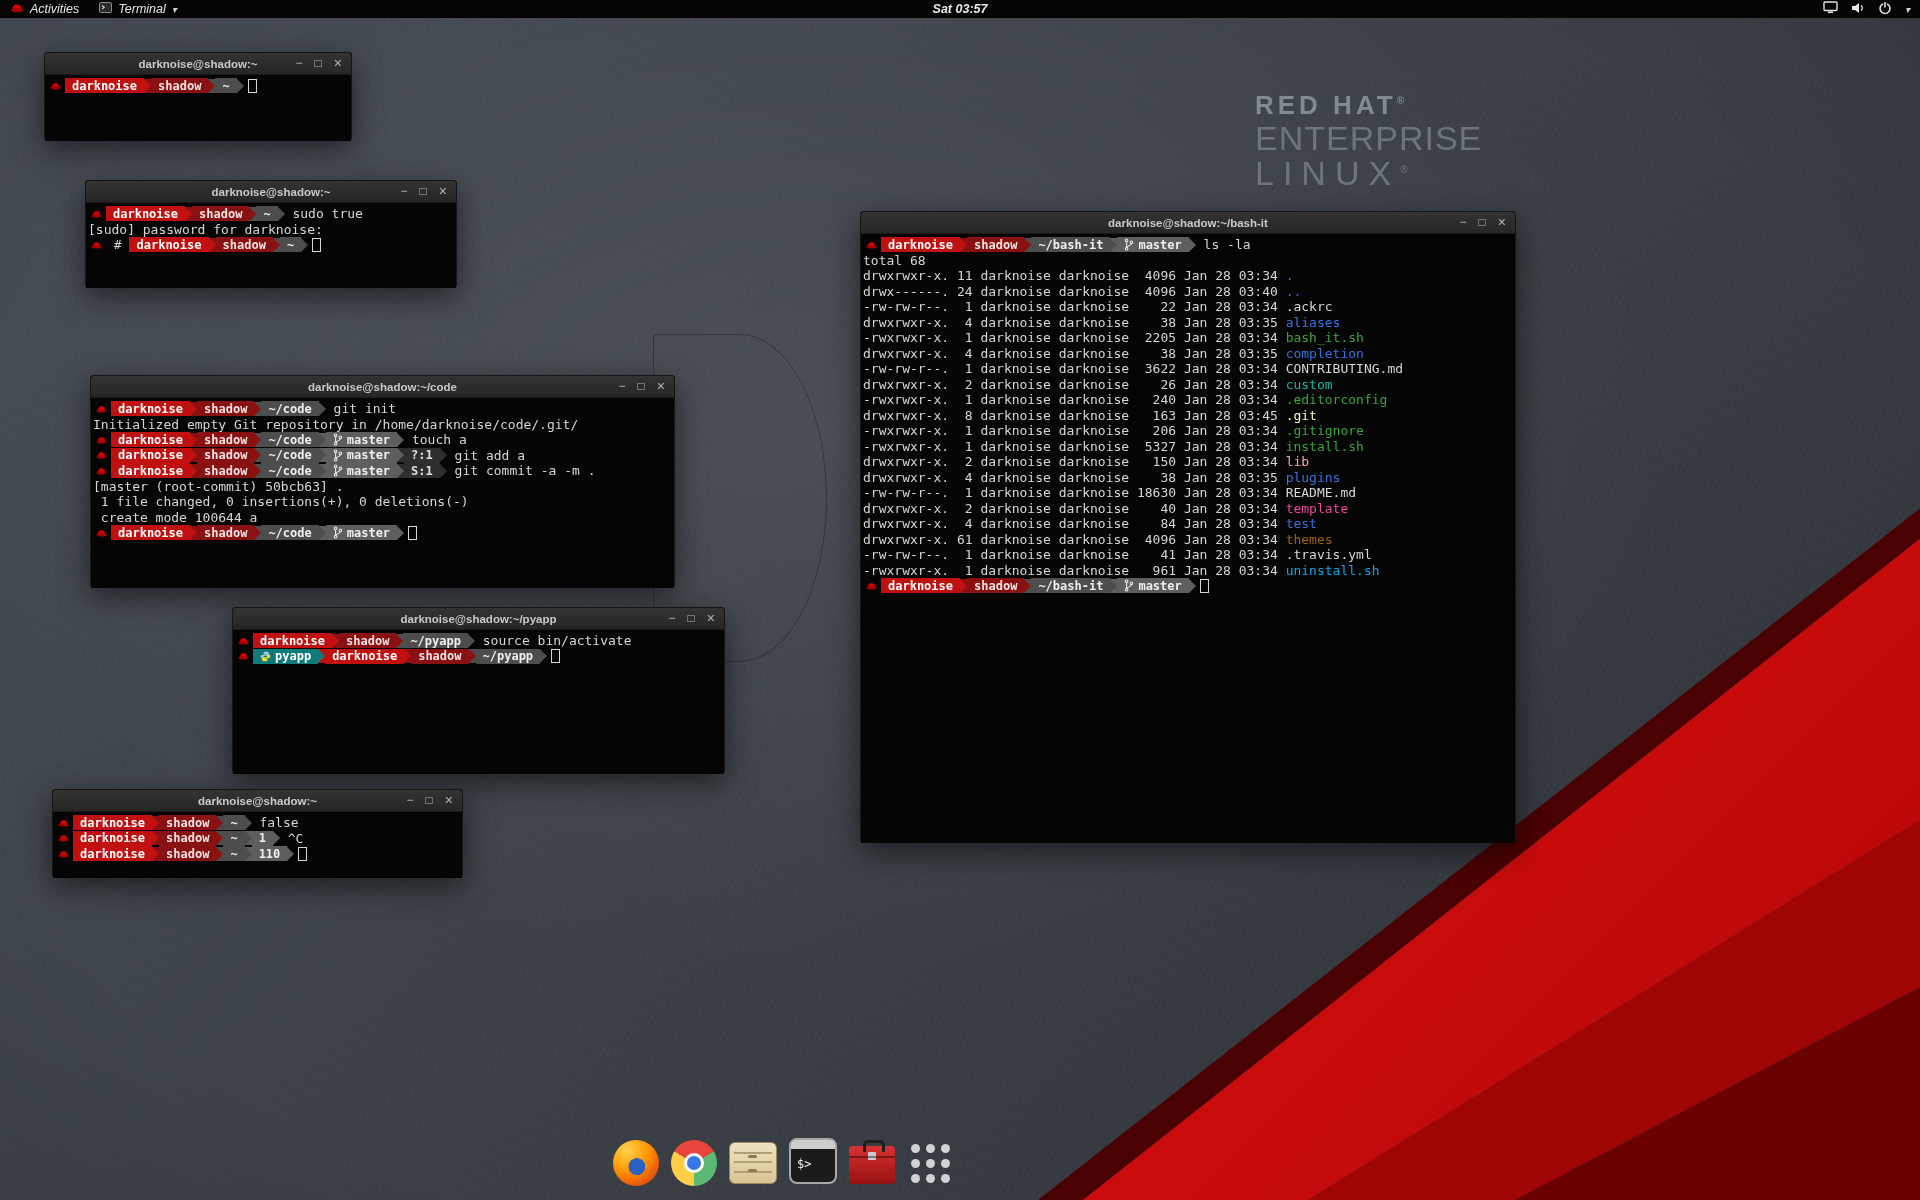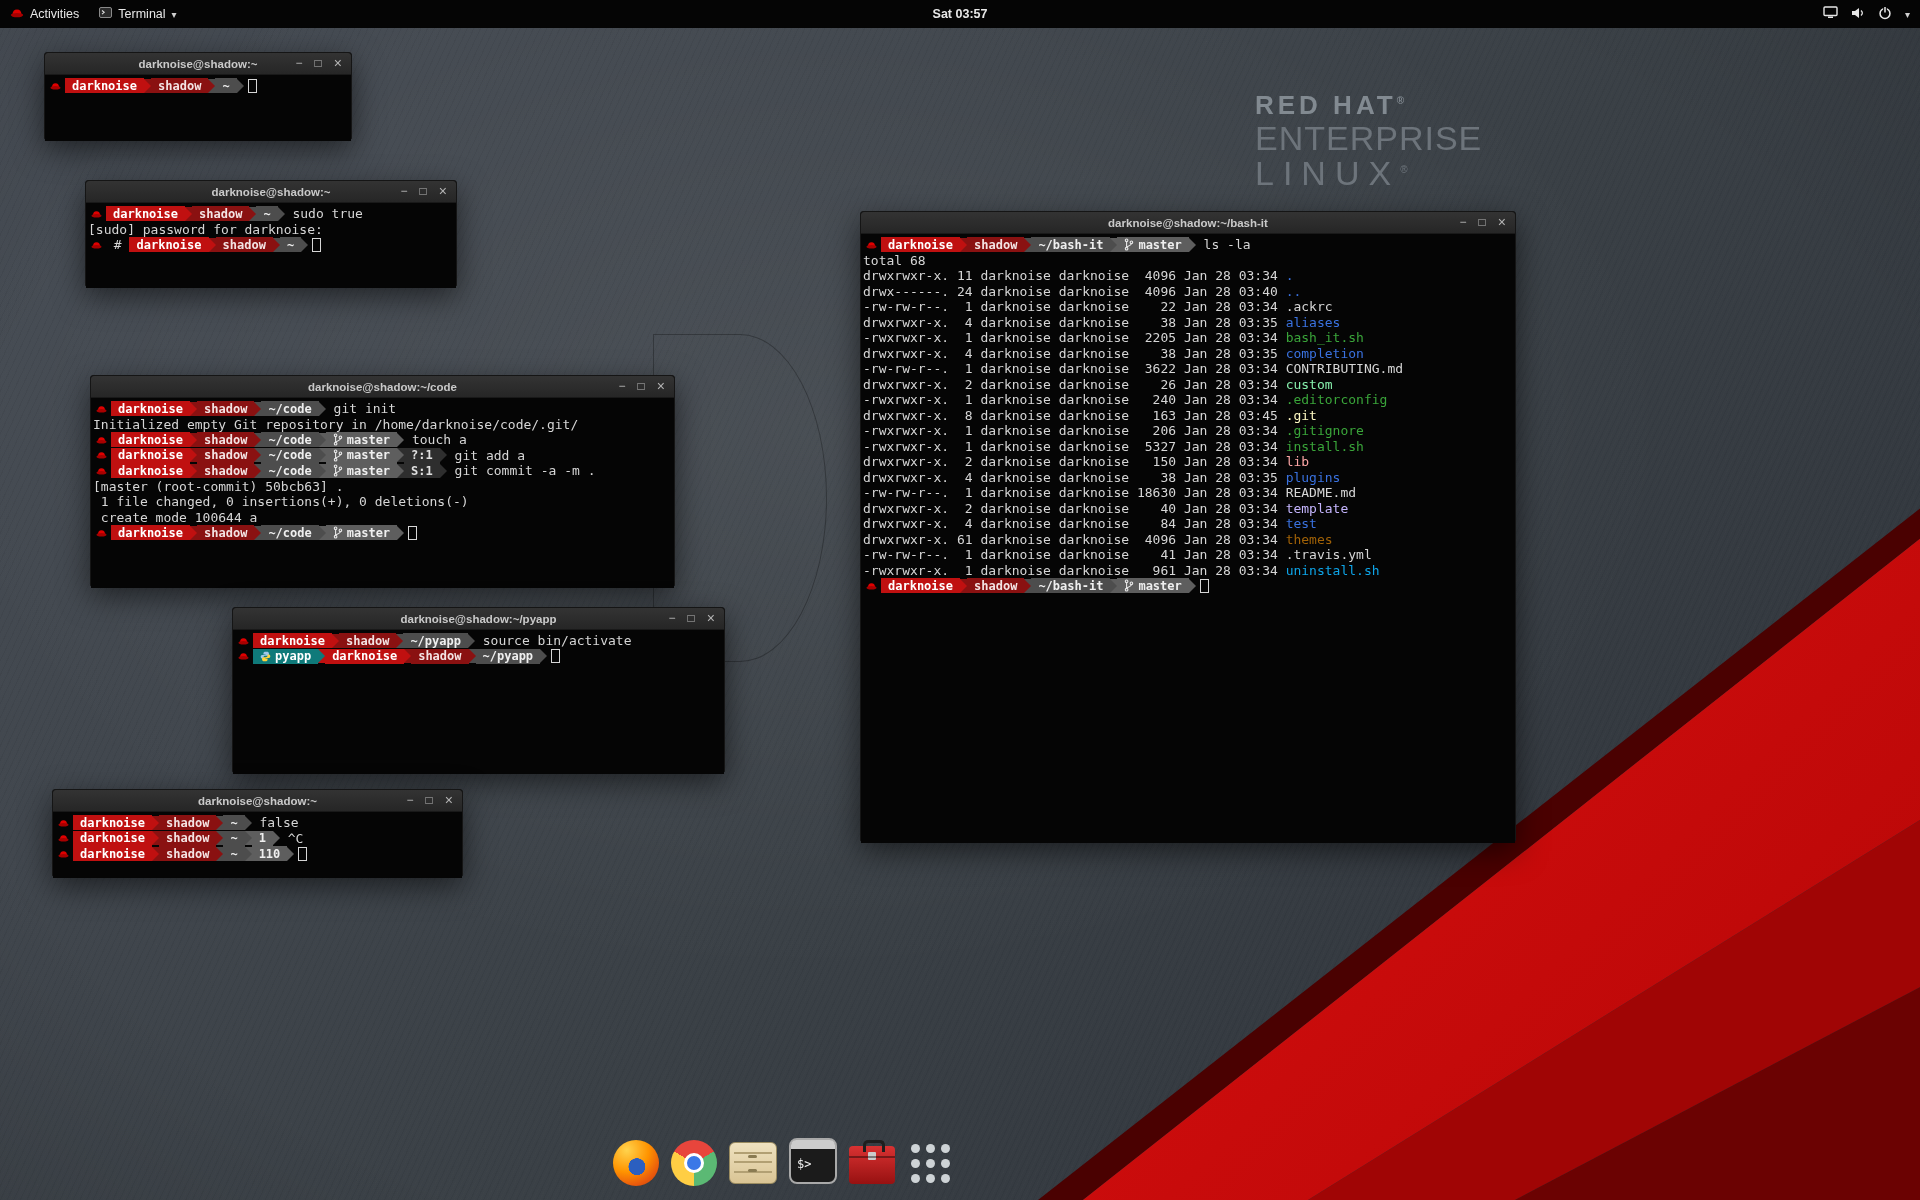--- a/index.html
+++ b/index.html
@@ -23,22 +23,22 @@
   .rc3{background:#6b0202;clip-path:polygon(100% 72%,100% 100%,55% 100%);}
 
   
   .rh-logo{position:absolute;left:1255px;top:92px;z-index:2;color:#757c83;line-height:1.04;}
   .rh1{font-size:26px;font-weight:bold;letter-spacing:4px;color:#828a91;}
   .rh2{font-size:34px;letter-spacing:1px;color:#6d747b;margin-top:2px;}
   .rh3{font-size:34px;letter-spacing:9px;color:#6d747b;}
   .reg{font-size:10px;vertical-align:super;}
 
   
-  .topbar{position:absolute;top:0;left:0;right:0;height:28px;background:#050505;z-index:60;
-    display:flex;align-items:center;color:#e8e8e8;font-size:12.5px;}
+  .topbar{position:absolute;top:0;left:0;right:0;height:18px;background:#050505;z-index:60;
+    display:flex;align-items:center;color:#e8e8e8;font-size:12.5px;font-style:italic;}
   .tb-item{display:flex;align-items:center;gap:6px;padding:0 10px;height:100%;}
   .tb-clock{position:absolute;left:0;right:0;text-align:center;font-weight:bold;pointer-events:none;}
   .tb-right{margin-left:auto;display:flex;align-items:center;gap:13px;padding-right:10px;height:100%;}
   .caret{font-size:10px;color:#cfcfcf;}
 
   
   #windows{position:absolute;inset:0;z-index:10;}
   .window{position:absolute;background:#050505;border:1px solid #151515;border-radius:3px 3px 0 0;
     box-shadow:0 10px 30px rgba(0,0,0,.55);}
   .titlebar{height:21px;background:linear-gradient(#333,#262626);border-bottom:1px solid #191919;
@@ -508,21 +508,21 @@
         </div>
         <div class="tline">
           <span class="ttext">drwxrwxr-x.  4 darknoise darknoise    38 Jan 28 03:35 </span>
           <span class="ttext" style="color: rgb(58, 114, 224);">completion</span>
         </div>
         <div class="tline">
           <span class="ttext">-rw-rw-r--.  1 darknoise darknoise  3622 Jan 28 03:34 CONTRIBUTING.md</span>
         </div>
         <div class="tline">
           <span class="ttext">drwxrwxr-x.  2 darknoise darknoise    26 Jan 28 03:34 </span>
-          <span class="ttext" style="color: #86efac;">custom</span>
+          <span class="ttext" style="color: #14b8a6;">custom</span>
         </div>
         <div class="tline">
           <span class="ttext">-rwxrwxr-x.  1 darknoise darknoise   240 Jan 28 03:34 </span>
           <span class="ttext" style="color: rgb(58, 165, 58);">.editorconfig</span>
         </div>
         <div class="tline">
           <span class="ttext">drwxrwxr-x.  8 darknoise darknoise   163 Jan 28 03:45 </span>
           <span class="ttext" style="color: #fef9c3;">.git</span>
         </div>
         <div class="tline">
@@ -539,21 +539,21 @@
         </div>
         <div class="tline">
           <span class="ttext">drwxrwxr-x.  4 darknoise darknoise    38 Jan 28 03:35 </span>
           <span class="ttext" style="color: rgb(58, 114, 224);">plugins</span>
         </div>
         <div class="tline">
           <span class="ttext">-rw-rw-r--.  1 darknoise darknoise 18630 Jan 28 03:34 README.md</span>
         </div>
         <div class="tline">
           <span class="ttext">drwxrwxr-x.  2 darknoise darknoise    40 Jan 28 03:34 </span>
-          <span class="ttext" style="color: #c4b5fd;">template</span>
+          <span class="ttext" style="color: #ec4899;">template</span>
         </div>
         <div class="tline">
           <span class="ttext">drwxrwxr-x.  4 darknoise darknoise    84 Jan 28 03:34 </span>
           <span class="ttext" style="color: rgb(58, 114, 224);">test</span>
         </div>
         <div class="tline">
           <span class="ttext">drwxrwxr-x. 61 darknoise darknoise  4096 Jan 28 03:34 </span>
           <span class="ttext" style="color: #a16207;">themes</span>
         </div>
         <div class="tline">

